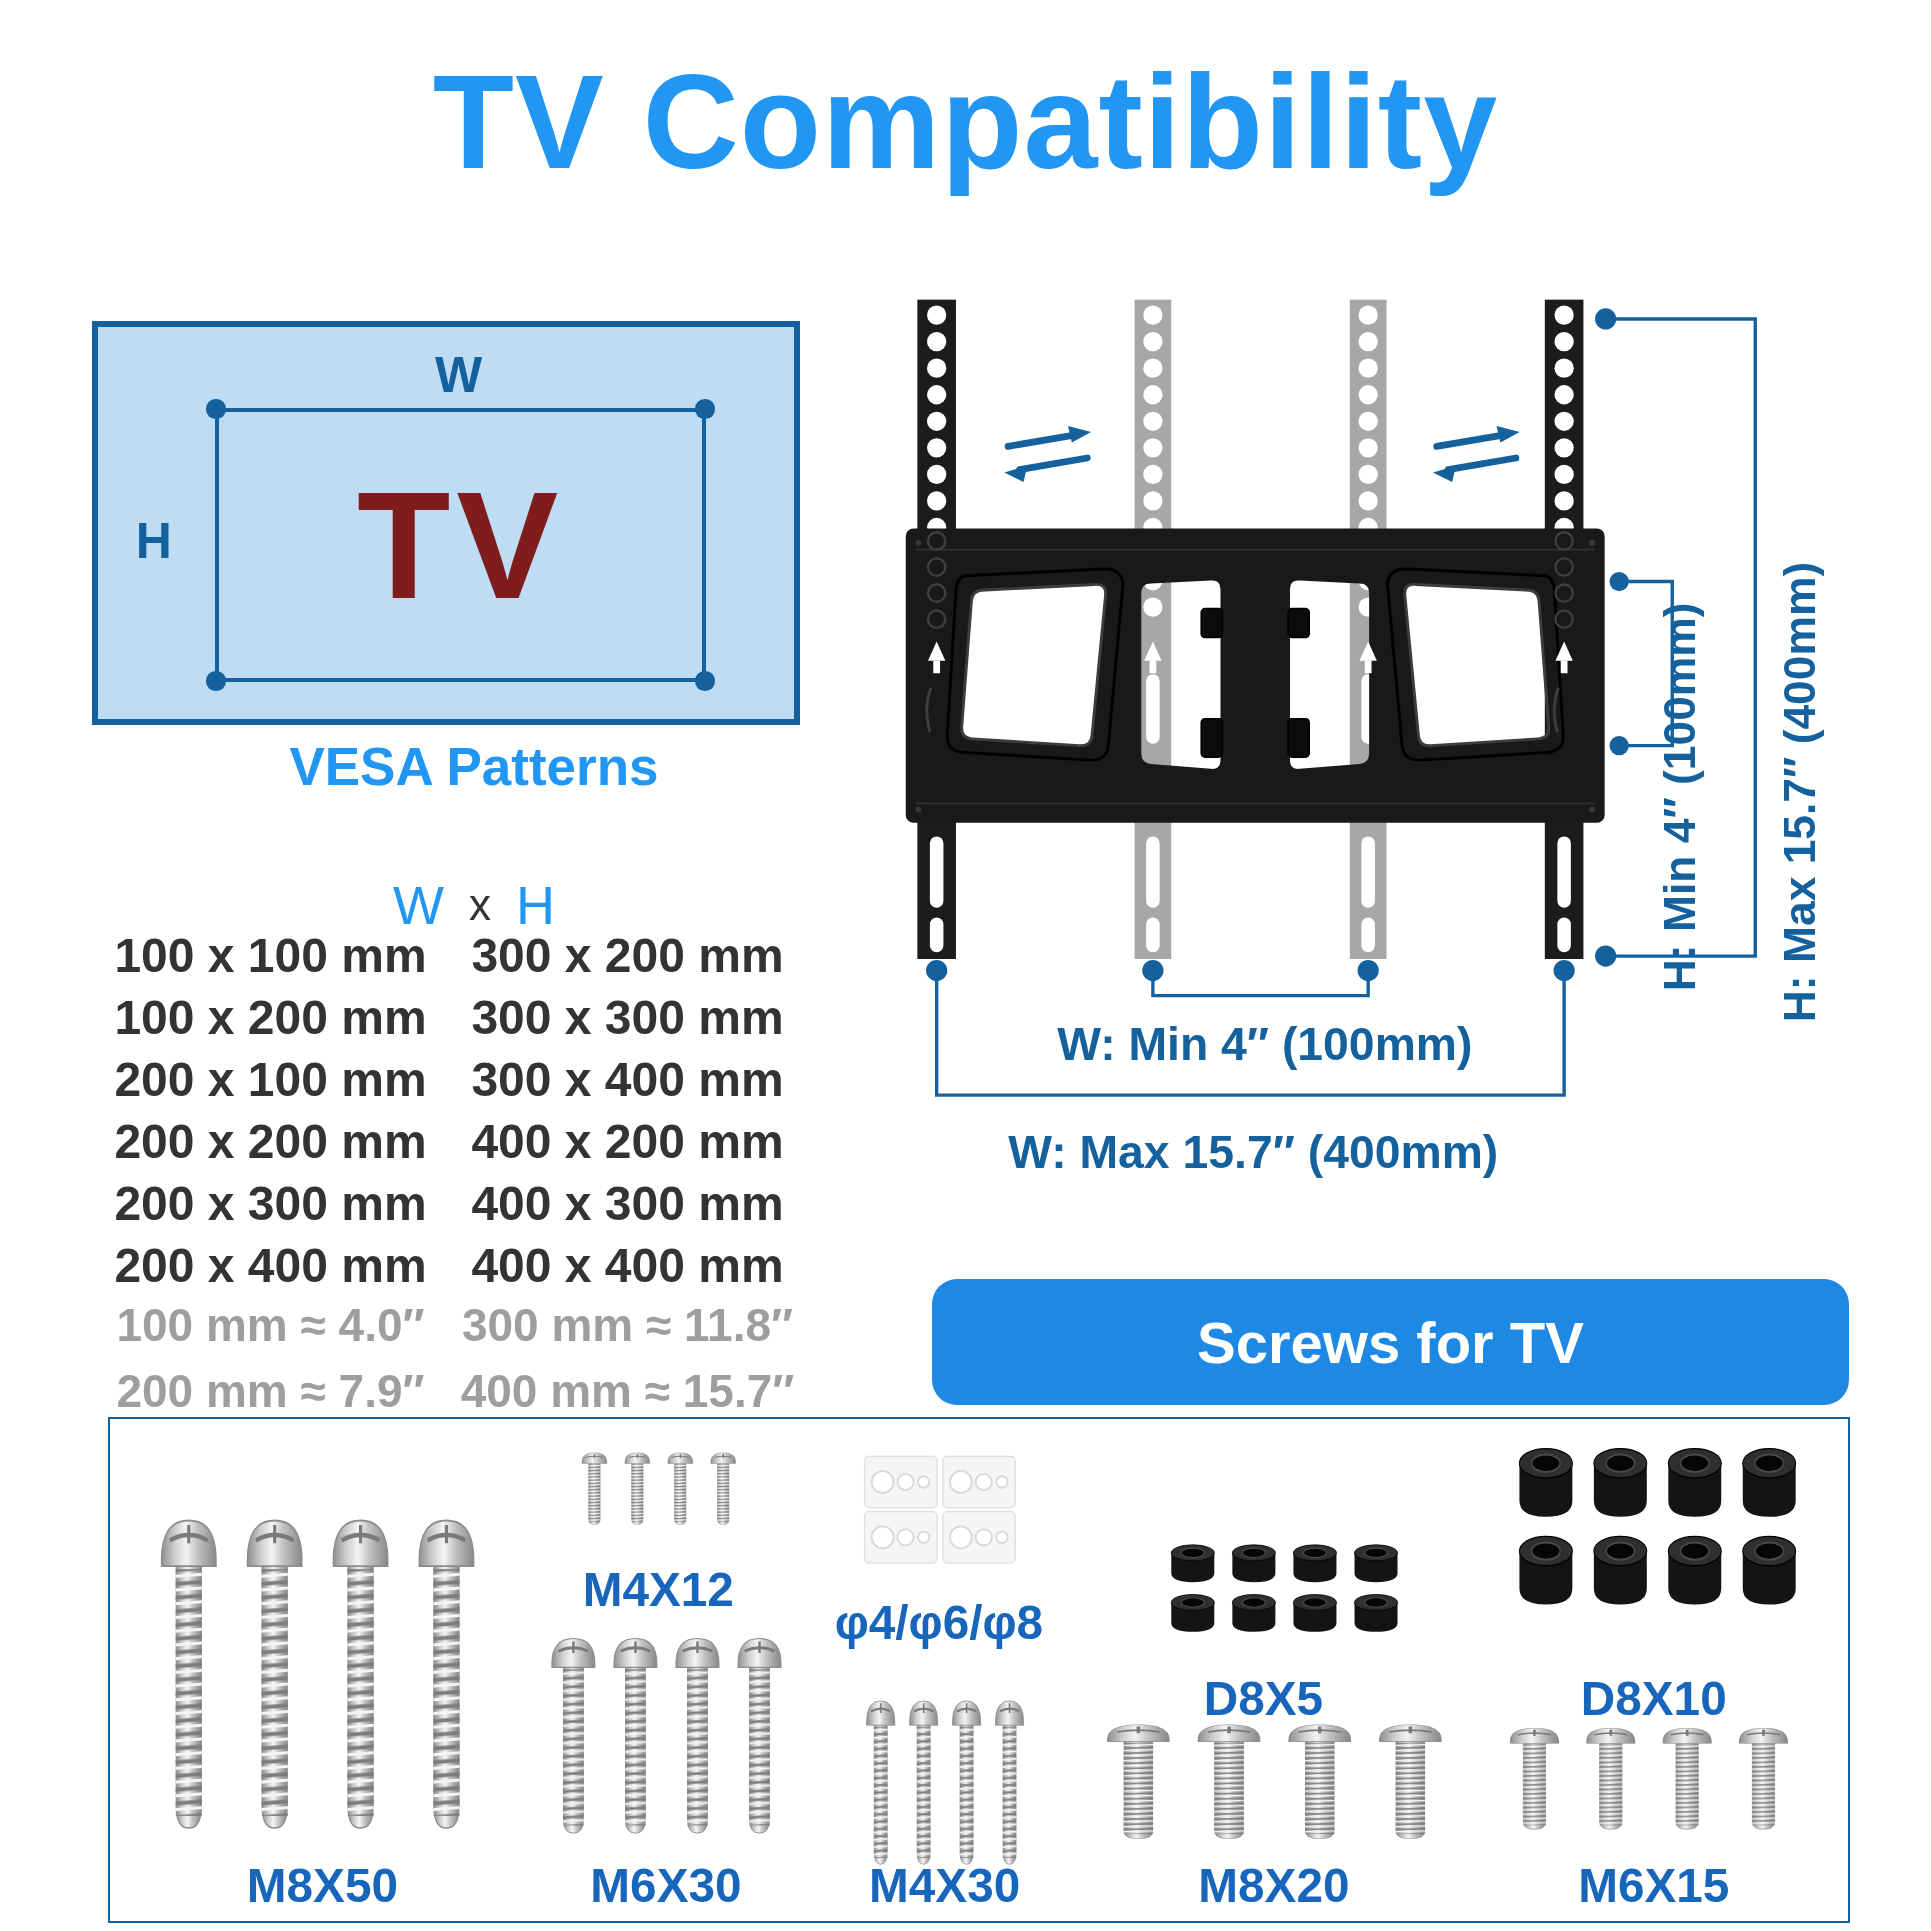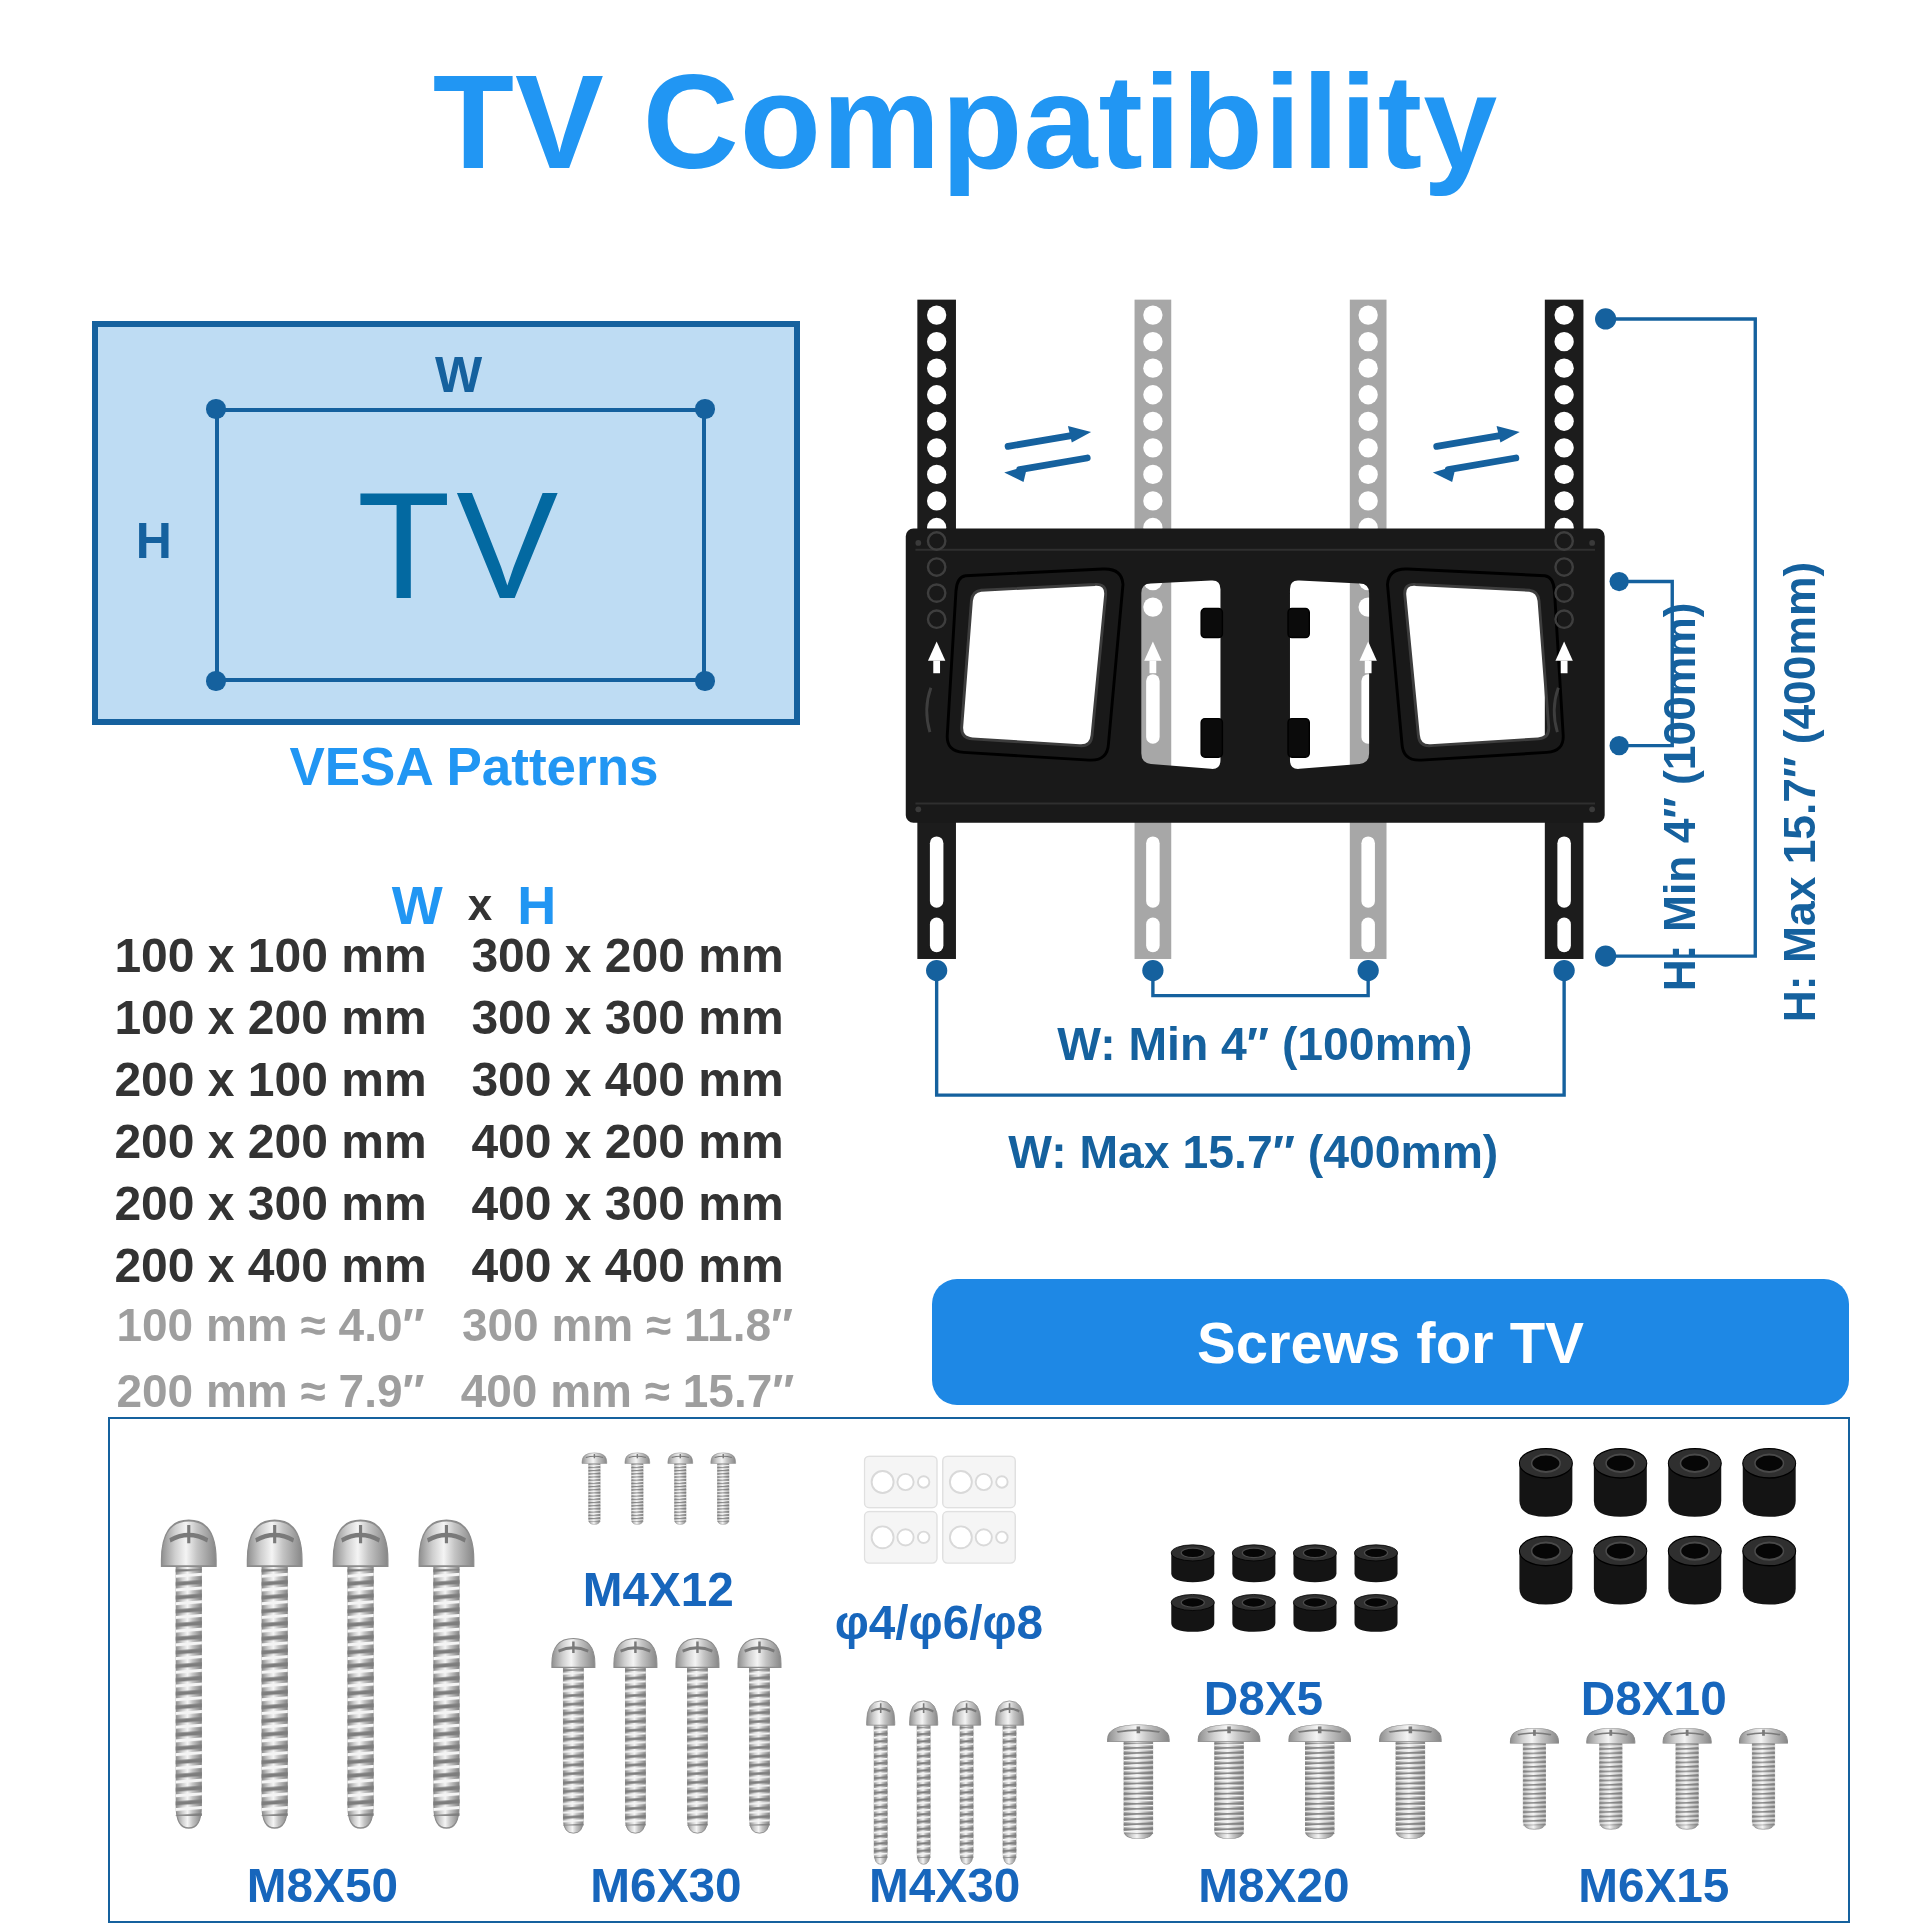--- a/index.html
+++ b/index.html
@@ -13,26 +13,26 @@
           background:#BEDCF3;border:6.8px solid #15619E;}
   .tv-inner{position:absolute;left:117px;top:81px;width:483px;height:266px;
             border:4.8px solid #15619E;display:flex;align-items:center;justify-content:center;}
   .tv-inner .corner{position:absolute;width:19.3px;height:19.3px;border-radius:50%;background:#15619E;}
   .c-tl{left:-12.6px;top:-12.6px;} .c-tr{right:-12.6px;top:-12.6px;}
   .c-bl{left:-12.6px;bottom:-12.6px;} .c-br{right:-12.6px;bottom:-12.6px;}
   .tv-w{position:absolute;left:201px;top:19.3px;width:319px;text-align:center;
         font-size:50px;font-weight:bold;color:#15619E;}
   .tv-h{position:absolute;left:17.4px;top:185px;width:77px;text-align:center;
         font-size:50px;font-weight:bold;color:#15619E;}
-  .tv-screen{font-size:153px;font-weight:normal;color:#0369a1;letter-spacing:5.8px;}
+  .tv-screen{font-size:153px;font-weight:bold;color:#7f1d1d;letter-spacing:5.8px;}
   
   .vesa-heading{position:absolute;left:106px;top:736px;width:736px;text-align:center;
                 font-size:53px;font-weight:bold;color:#2196F3;}
   .vesa-wh{position:absolute;left:106px;top:874px;width:736px;text-align:center;
-           font-size:54px;font-weight:bold;color:#2196F3;}
+           font-size:54px;font-weight:normal;color:#2196F3;}
   .vesa-wh .x-sep{font-size:44px;color:#333;margin:0 25px;vertical-align:3.9px;}
   .vesa-rows{position:absolute;left:92px;top:925px;width:714px;}
   .vrow{display:grid;grid-template-columns:1fr 1fr;height:62px;line-height:62px;
         font-size:48px;font-weight:bold;color:#333;text-align:center;}
   .vesa-conv{position:absolute;left:92px;top:1292px;width:714px;}
   .vesa-conv .vrow{height:66px;line-height:66px;font-size:46px;color:#9E9E9E;}
   
   .bracket-fig{position:absolute;left:898px;top:290px;width:1033px;height:975px;}
   
   .screws-banner{position:absolute;left:932px;top:1279px;width:917px;height:126px;

